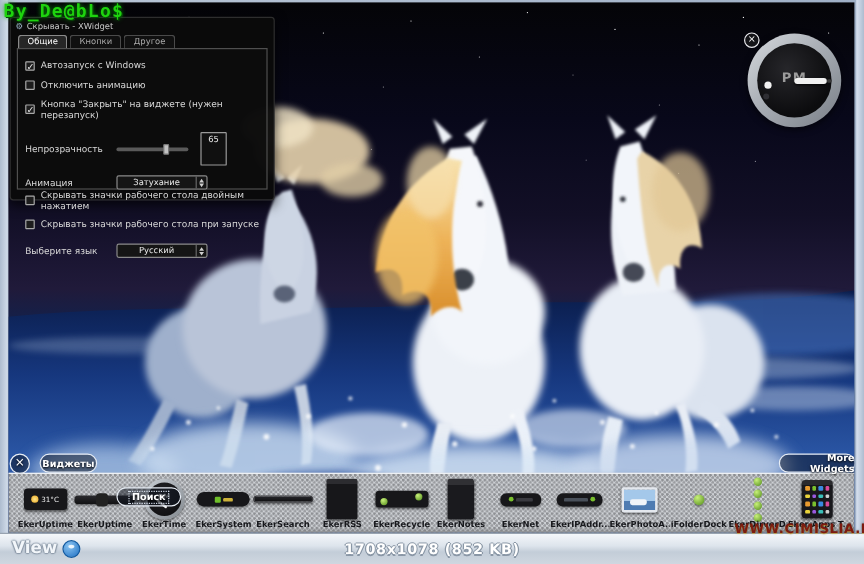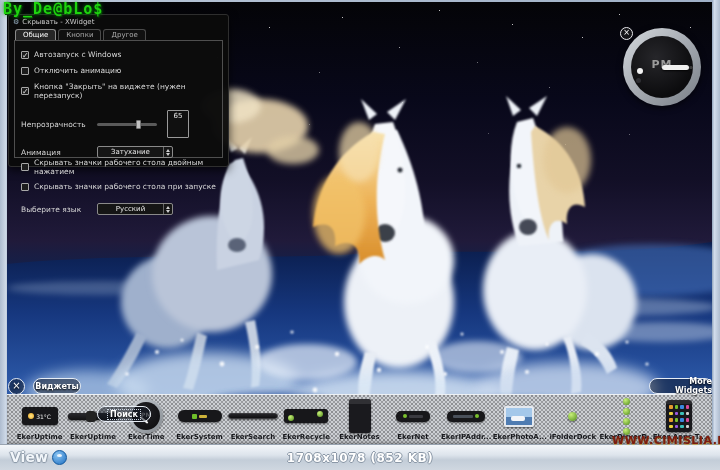--- a/index.html
+++ b/index.html
@@ -377,20 +377,26 @@
           <div class="dlabel">EkerSystem</div>
         </div>
         <div class="ditem">
           <div class="dprev">
               <span class="pv pv-search"></span>
             </div>
           <div class="dlabel">EkerSearch</div>
         </div>
         <div class="ditem">
           <div class="dprev">
+              <span class="pv pv-rss"></span>
+            </div>
+          <div class="dlabel">EkerRSS</div>
+        </div>
+        <div class="ditem">
+          <div class="dprev">
               <span class="pv pv-recycle">
                 <span class="d1"></span>
                 <span class="d2"></span>
               </span>
             </div>
           <div class="dlabel">EkerRecycle</div>
         </div>
         <div class="ditem">
           <div class="dprev">
               <span class="pv pv-notes"></span>

